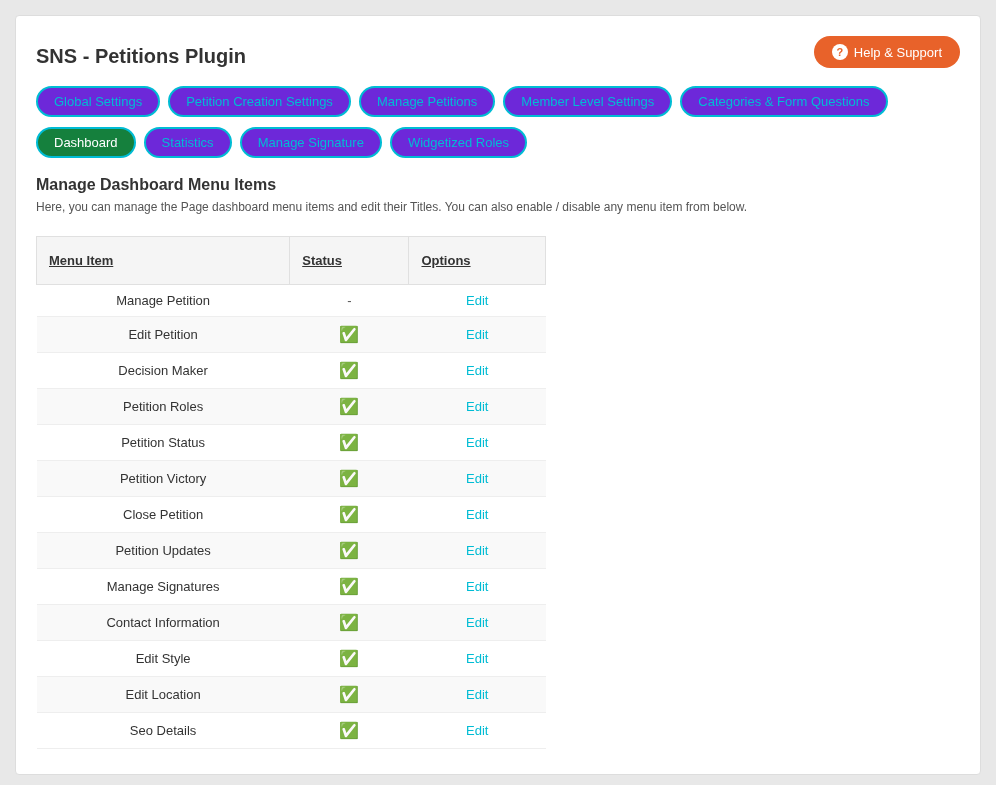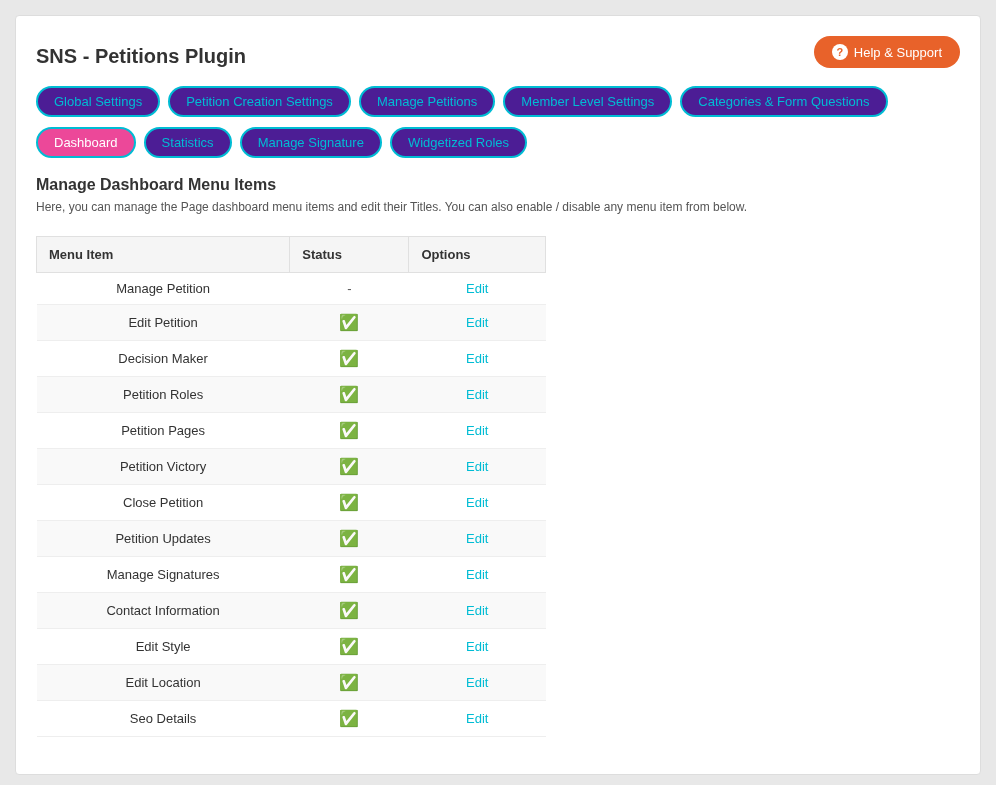--- a/index.html
+++ b/index.html
@@ -53,30 +53,30 @@
       font-size: 11px;
     }
     .nav-row {
       display: flex;
       flex-wrap: wrap;
       gap: 8px;
       margin-bottom: 10px;
     }
     .nav-btn {
       border: 2px solid #00bcd4;
-      background: #4c1d95;
+      background: #6d28d9;
       color: #00bcd4;
       border-radius: 20px;
       padding: 6px 16px;
       font-size: 13px;
       cursor: pointer;
       white-space: nowrap;
     }
     .nav-btn.active {
-      background: #ec4899;
+      background: #15803d;
       color: #fff;
     }
     .section-title {
       font-size: 16px;
       font-weight: bold;
       color: #333;
       margin: 18px 0 6px 0;
     }
     .section-desc {
       font-size: 12px;
@@ -86,25 +86,26 @@
     table {
       width: 100%;
       border-collapse: collapse;
       max-width: 510px;
     }
     thead tr {
       background: #f5f5f5;
     }
     th {
       text-align: left;
-      padding: 10px 12px;
+      padding: 16px 12px;
       font-size: 13px;
       font-weight: bold;
       color: #333;
       border: 1px solid #e0e0e0;
+      text-decoration: underline;
     }
     td {
       padding: 8px 12px;
       border-bottom: 1px solid #eee;
       font-size: 13px;
       color: #333;
       text-align: center;
     }
     tr:nth-child(even) td {
       background: #f9f9f9;
@@ -178,21 +179,21 @@
           <td>Decision Maker</td>
           <td><span class="status-check">✅</span></td>
           <td><a class="edit-link" href="#">Edit</a></td>
         </tr>
         <tr>
           <td>Petition Roles</td>
           <td><span class="status-check">✅</span></td>
           <td><a class="edit-link" href="#">Edit</a></td>
         </tr>
         <tr>
-          <td>Petition Pages</td>
+          <td>Petition Status</td>
           <td><span class="status-check">✅</span></td>
           <td><a class="edit-link" href="#">Edit</a></td>
         </tr>
         <tr>
           <td>Petition Victory</td>
           <td><span class="status-check">✅</span></td>
           <td><a class="edit-link" href="#">Edit</a></td>
         </tr>
         <tr>
           <td>Close Petition</td>

